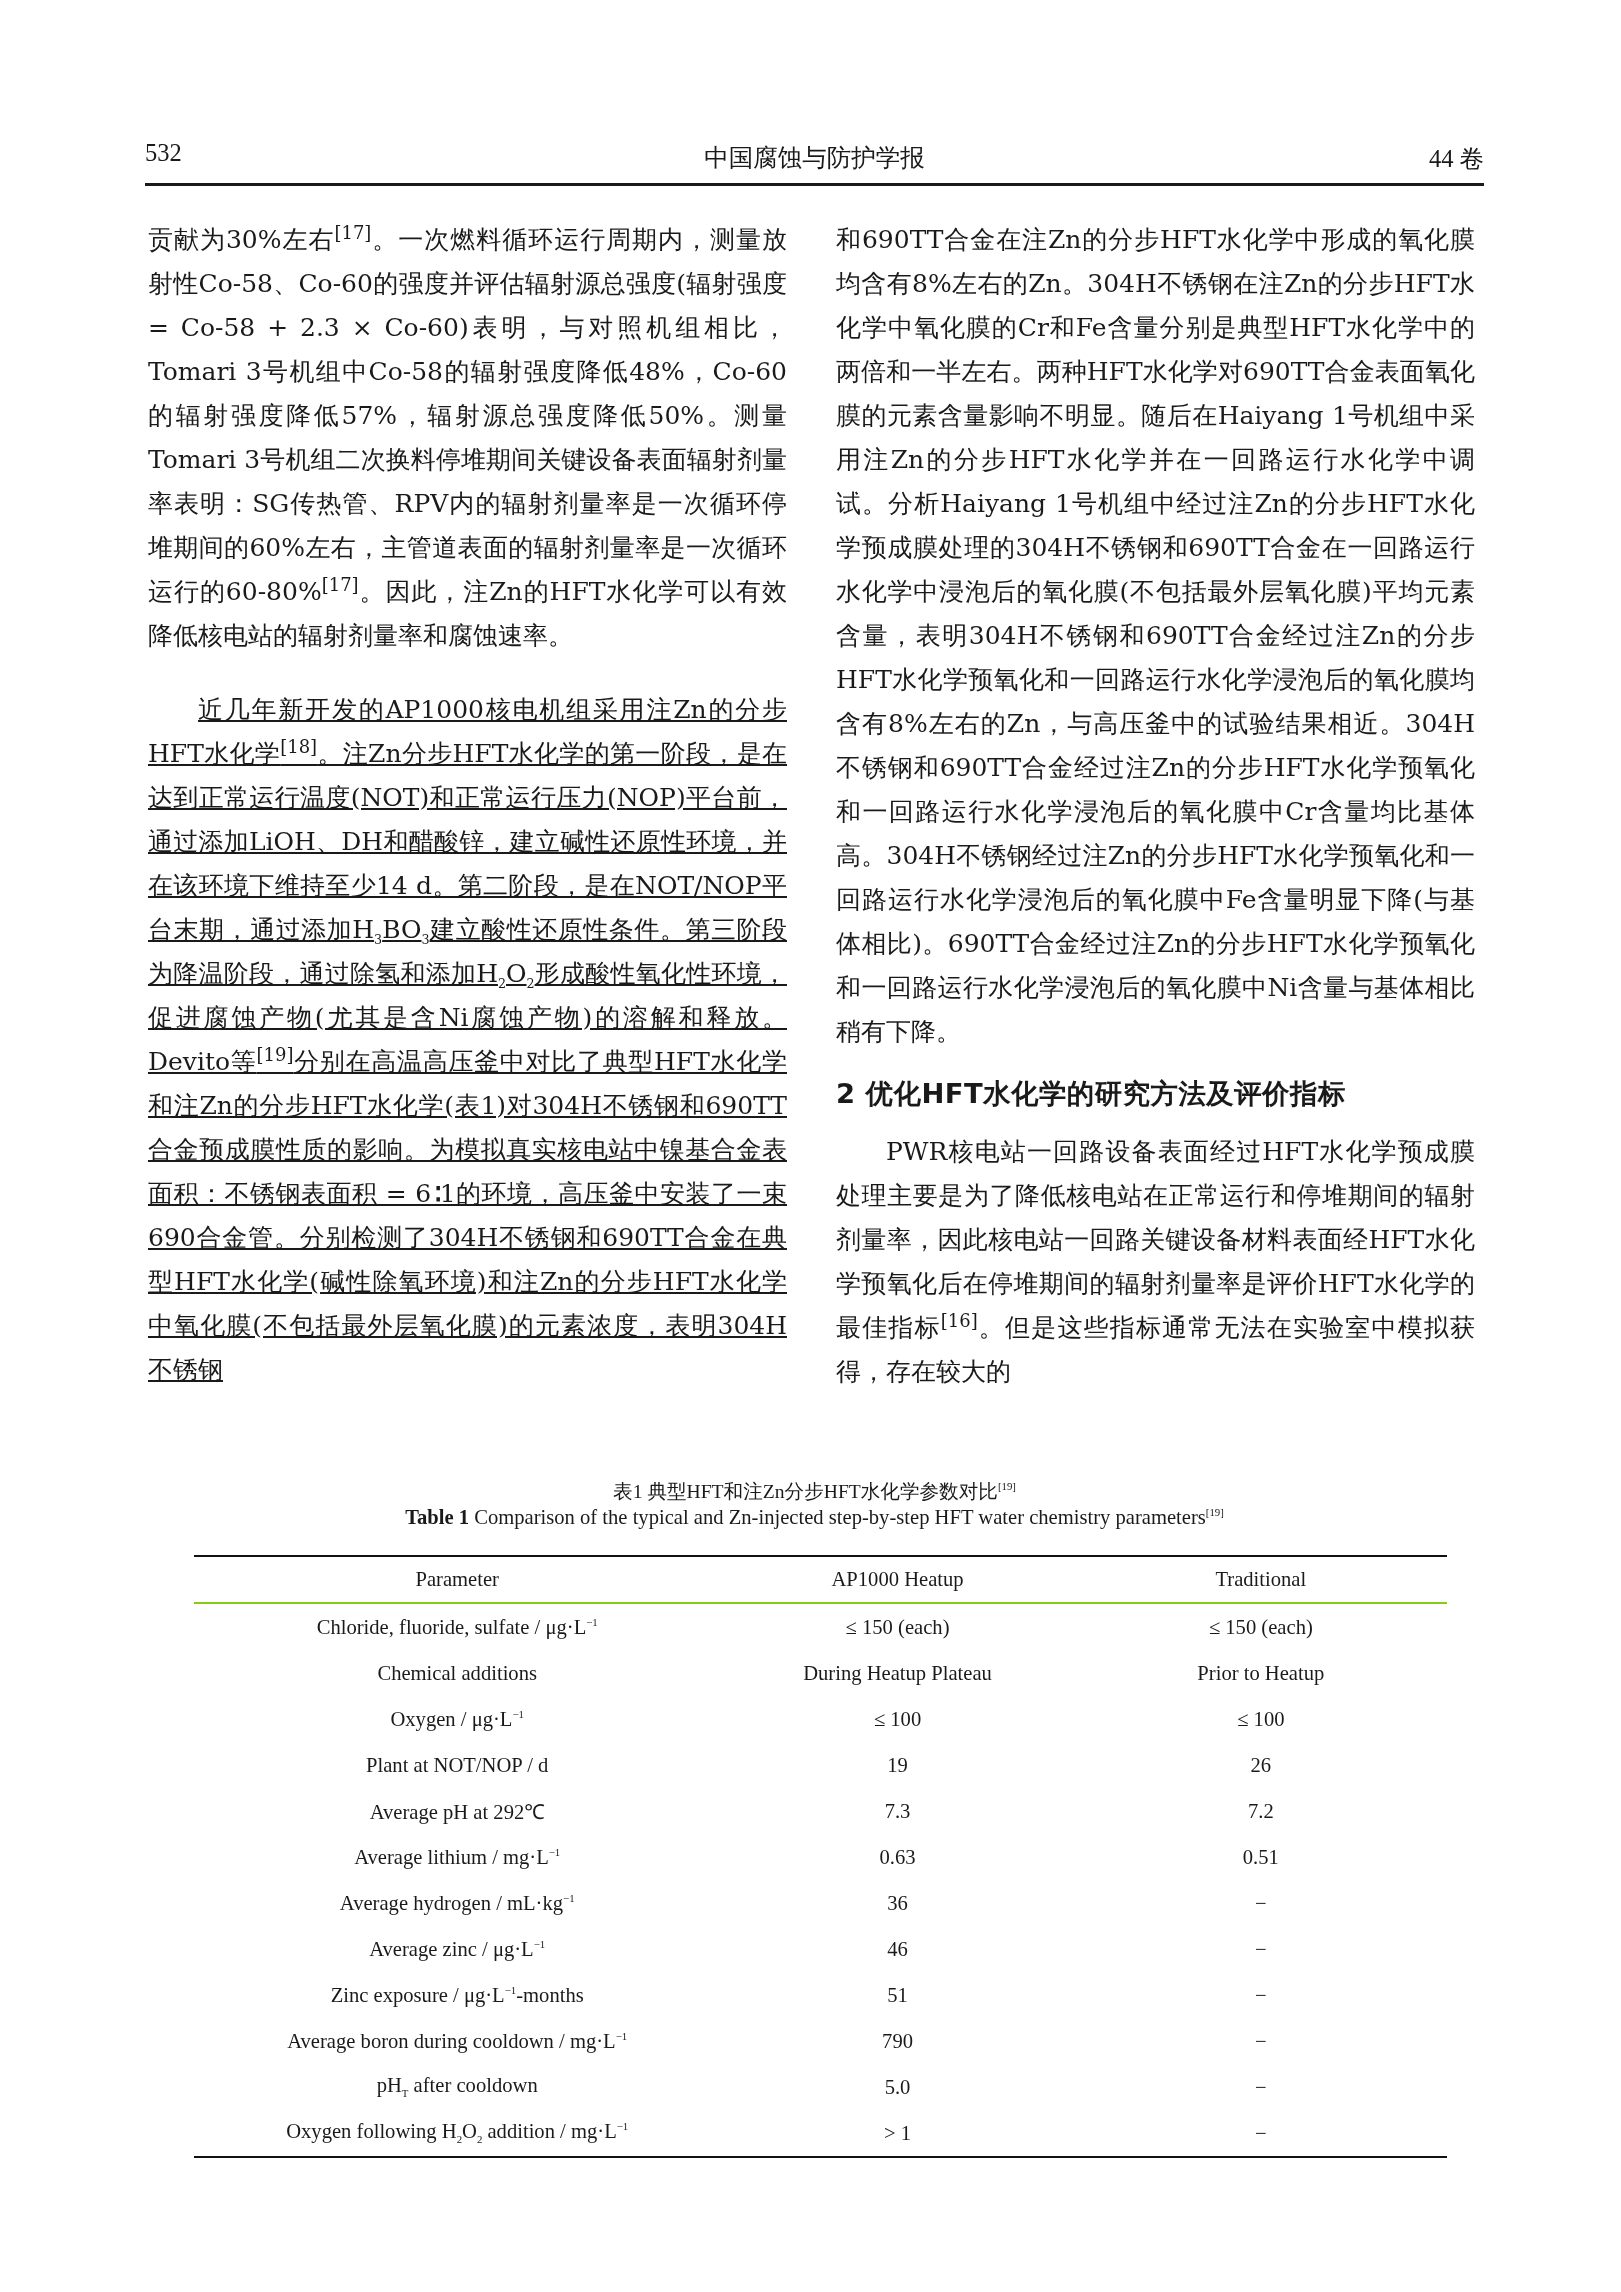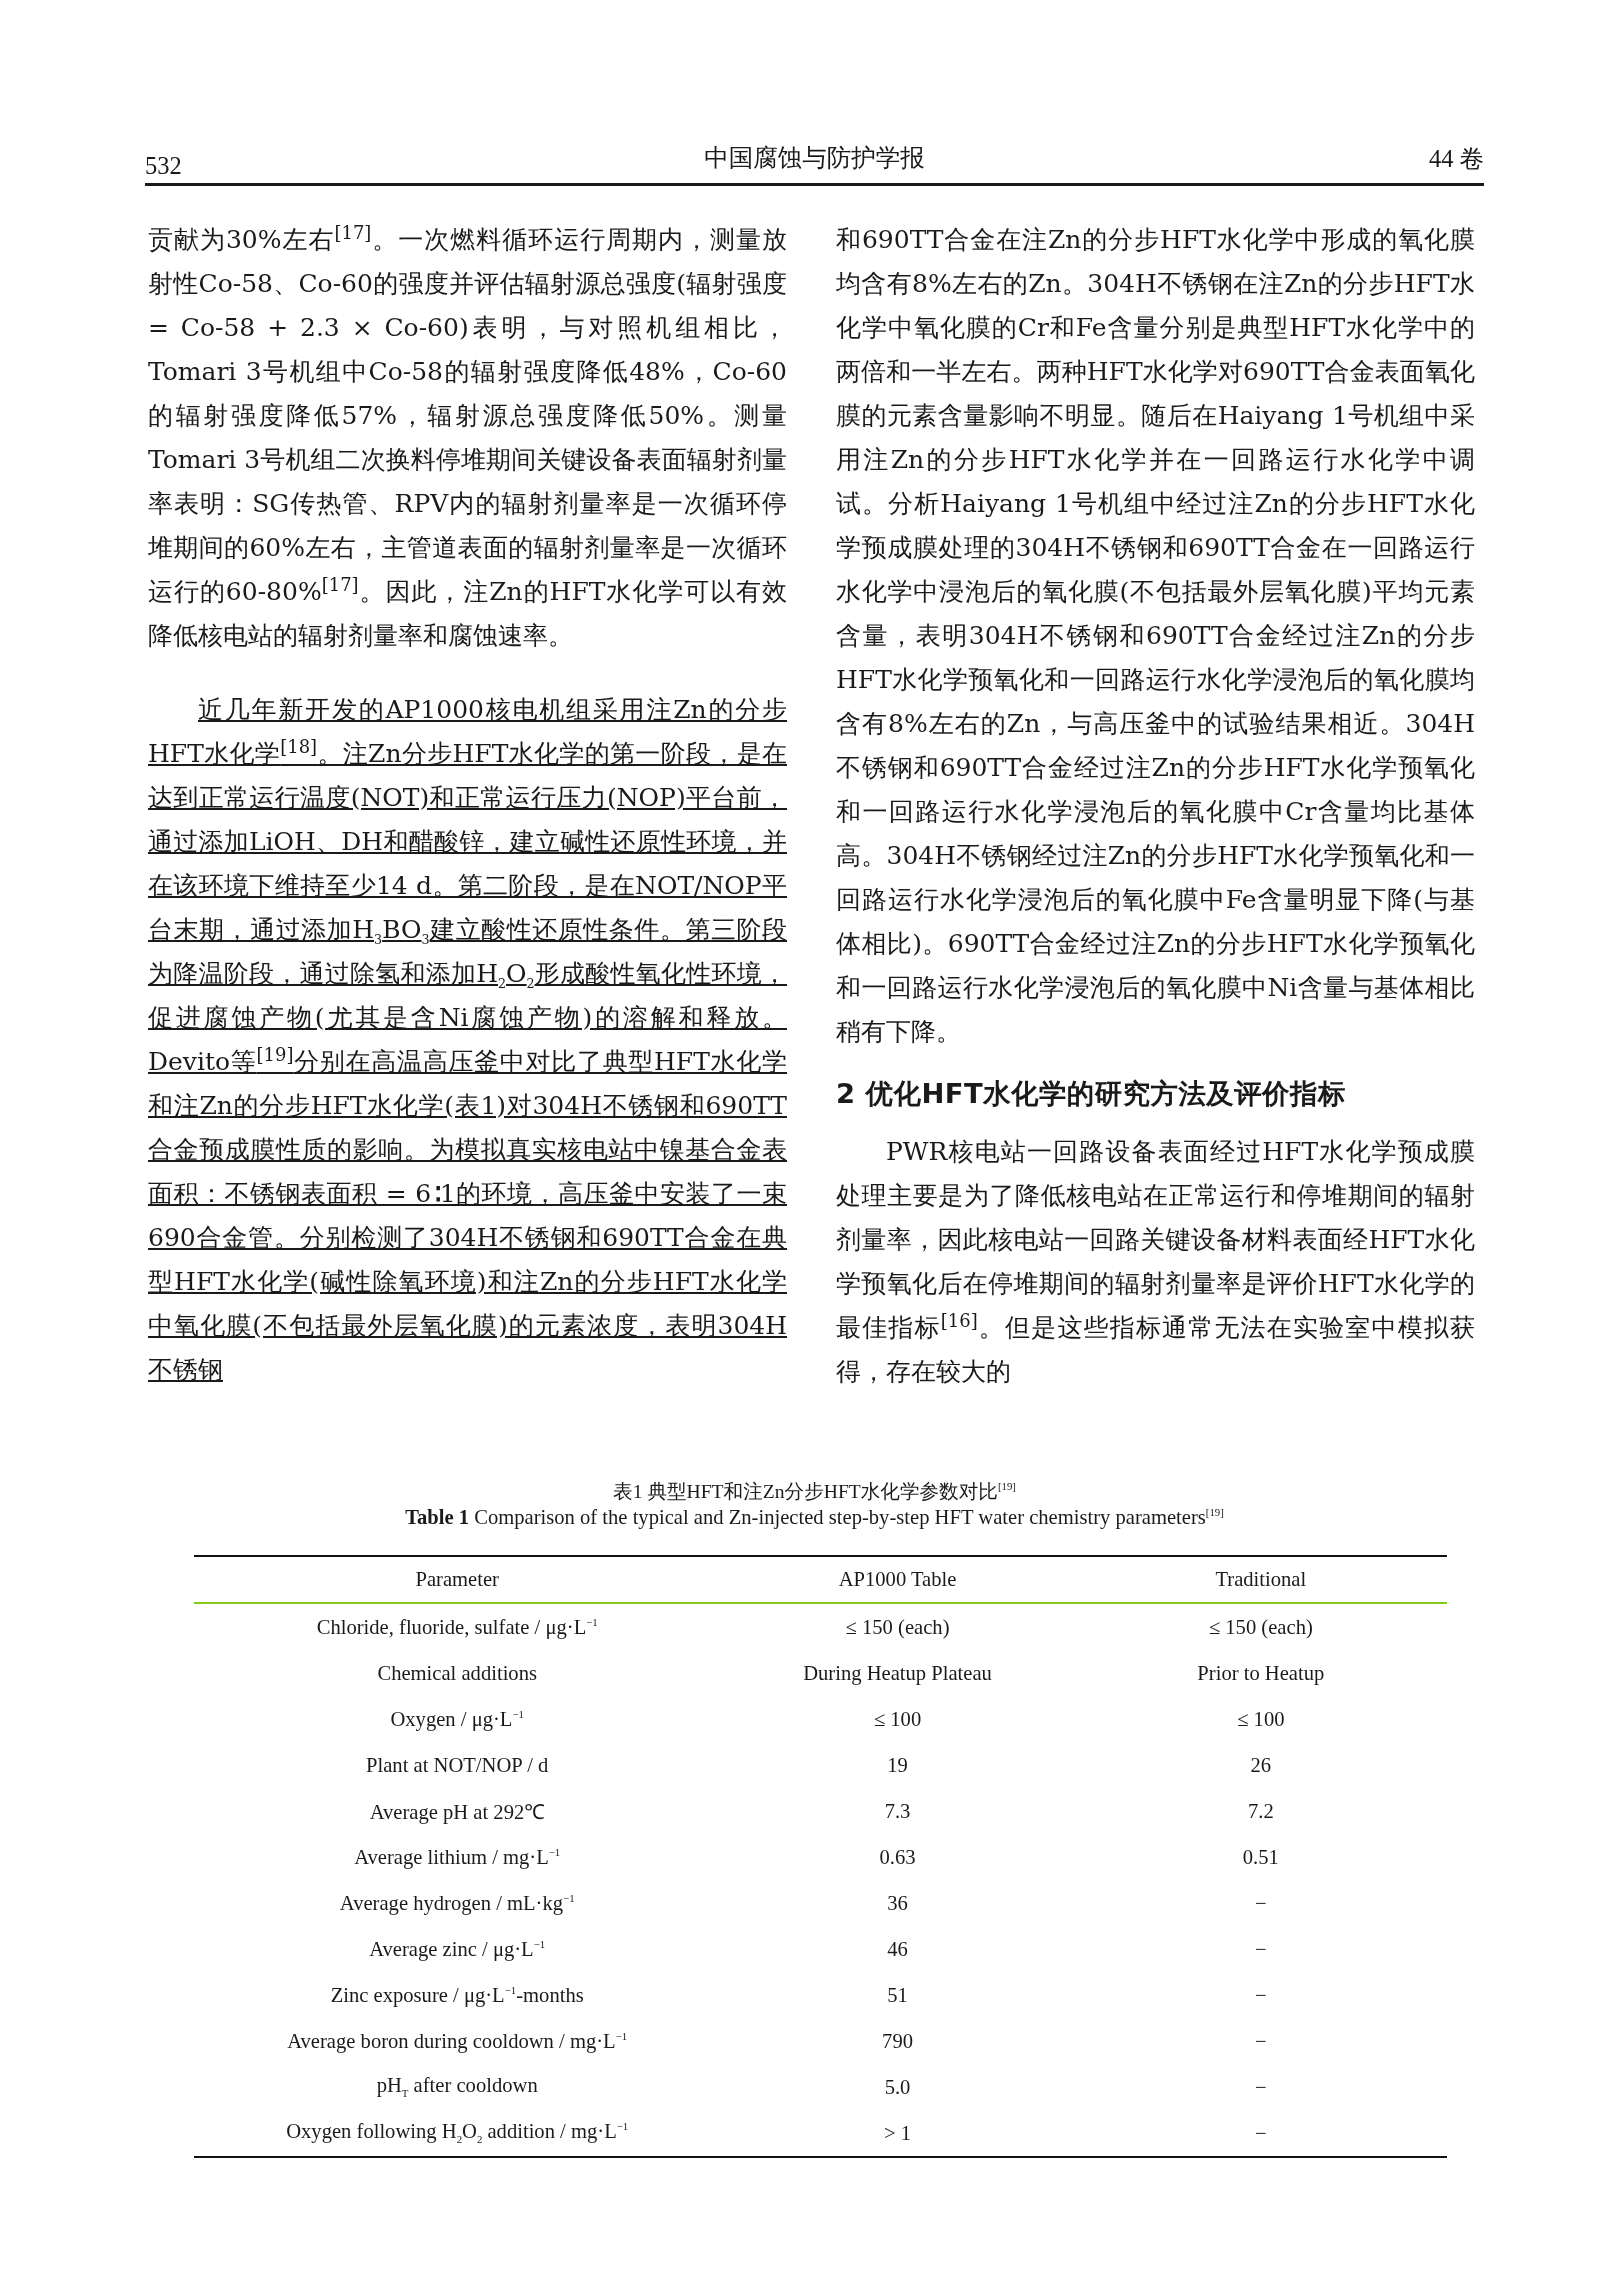--- a/index.html
+++ b/index.html
@@ -4,21 +4,21 @@
 <style>
   html, body { margin: 0; padding: 0; background: #ffffff; }
   body {
     width: 1621px; height: 2293px; position: relative; overflow: hidden;
     font-family: "DejaVu Serif", "Liberation Serif", serif; color: #1a1a1a;
   }
   .header {
     position: absolute; left: 145px; top: 137px; width: 1339px; height: 43px;
     font-family: "Liberation Serif", serif; font-size: 24.5px;
   }
-  .header .pno { position: absolute; left: 0; top: 15px; }
+  .header .pno { position: absolute; left: 0; top: 2px; }
   .header .jtitle { position: absolute; left: 0; right: 0; top: 3.9px; text-align: center; }
   .header .vol { position: absolute; right: 0; top: 5px; }
   .header-rule { position: absolute; left: 145px; top: 183px; width: 1339px; height: 2.9px; background: #1a1a1a; }
 
   .col { position: absolute; top: 218px; width: 639px; font-size: 25px; line-height: 44px; text-align: justify; }
   .col.left { left: 148px; }
   .col.right { left: 836px; }
   .col p { margin: 0; }
   .col p.indent { text-indent: 2em; }
   .col p.gap { margin-top: 30px; text-decoration: underline; }
@@ -75,21 +75,21 @@
 
 <table class="data">
   <colgroup>
       <col class="c1">
       <col class="c2">
       <col class="c3">
     </colgroup>
   <thead>
     <tr>
       <th>Parameter</th>
-      <th>AP1000 Table</th>
+      <th>AP1000 Heatup</th>
       <th>Traditional</th>
     </tr>
   </thead>
   <tbody id="tbody">
       <tr>
         <td><span>Chloride, fluoride, sulfate / μg·L</span><sup>−1</sup></td>
         <td>≤ 150 (each)</td>
         <td>≤ 150 (each)</td>
       </tr>
       <tr>

